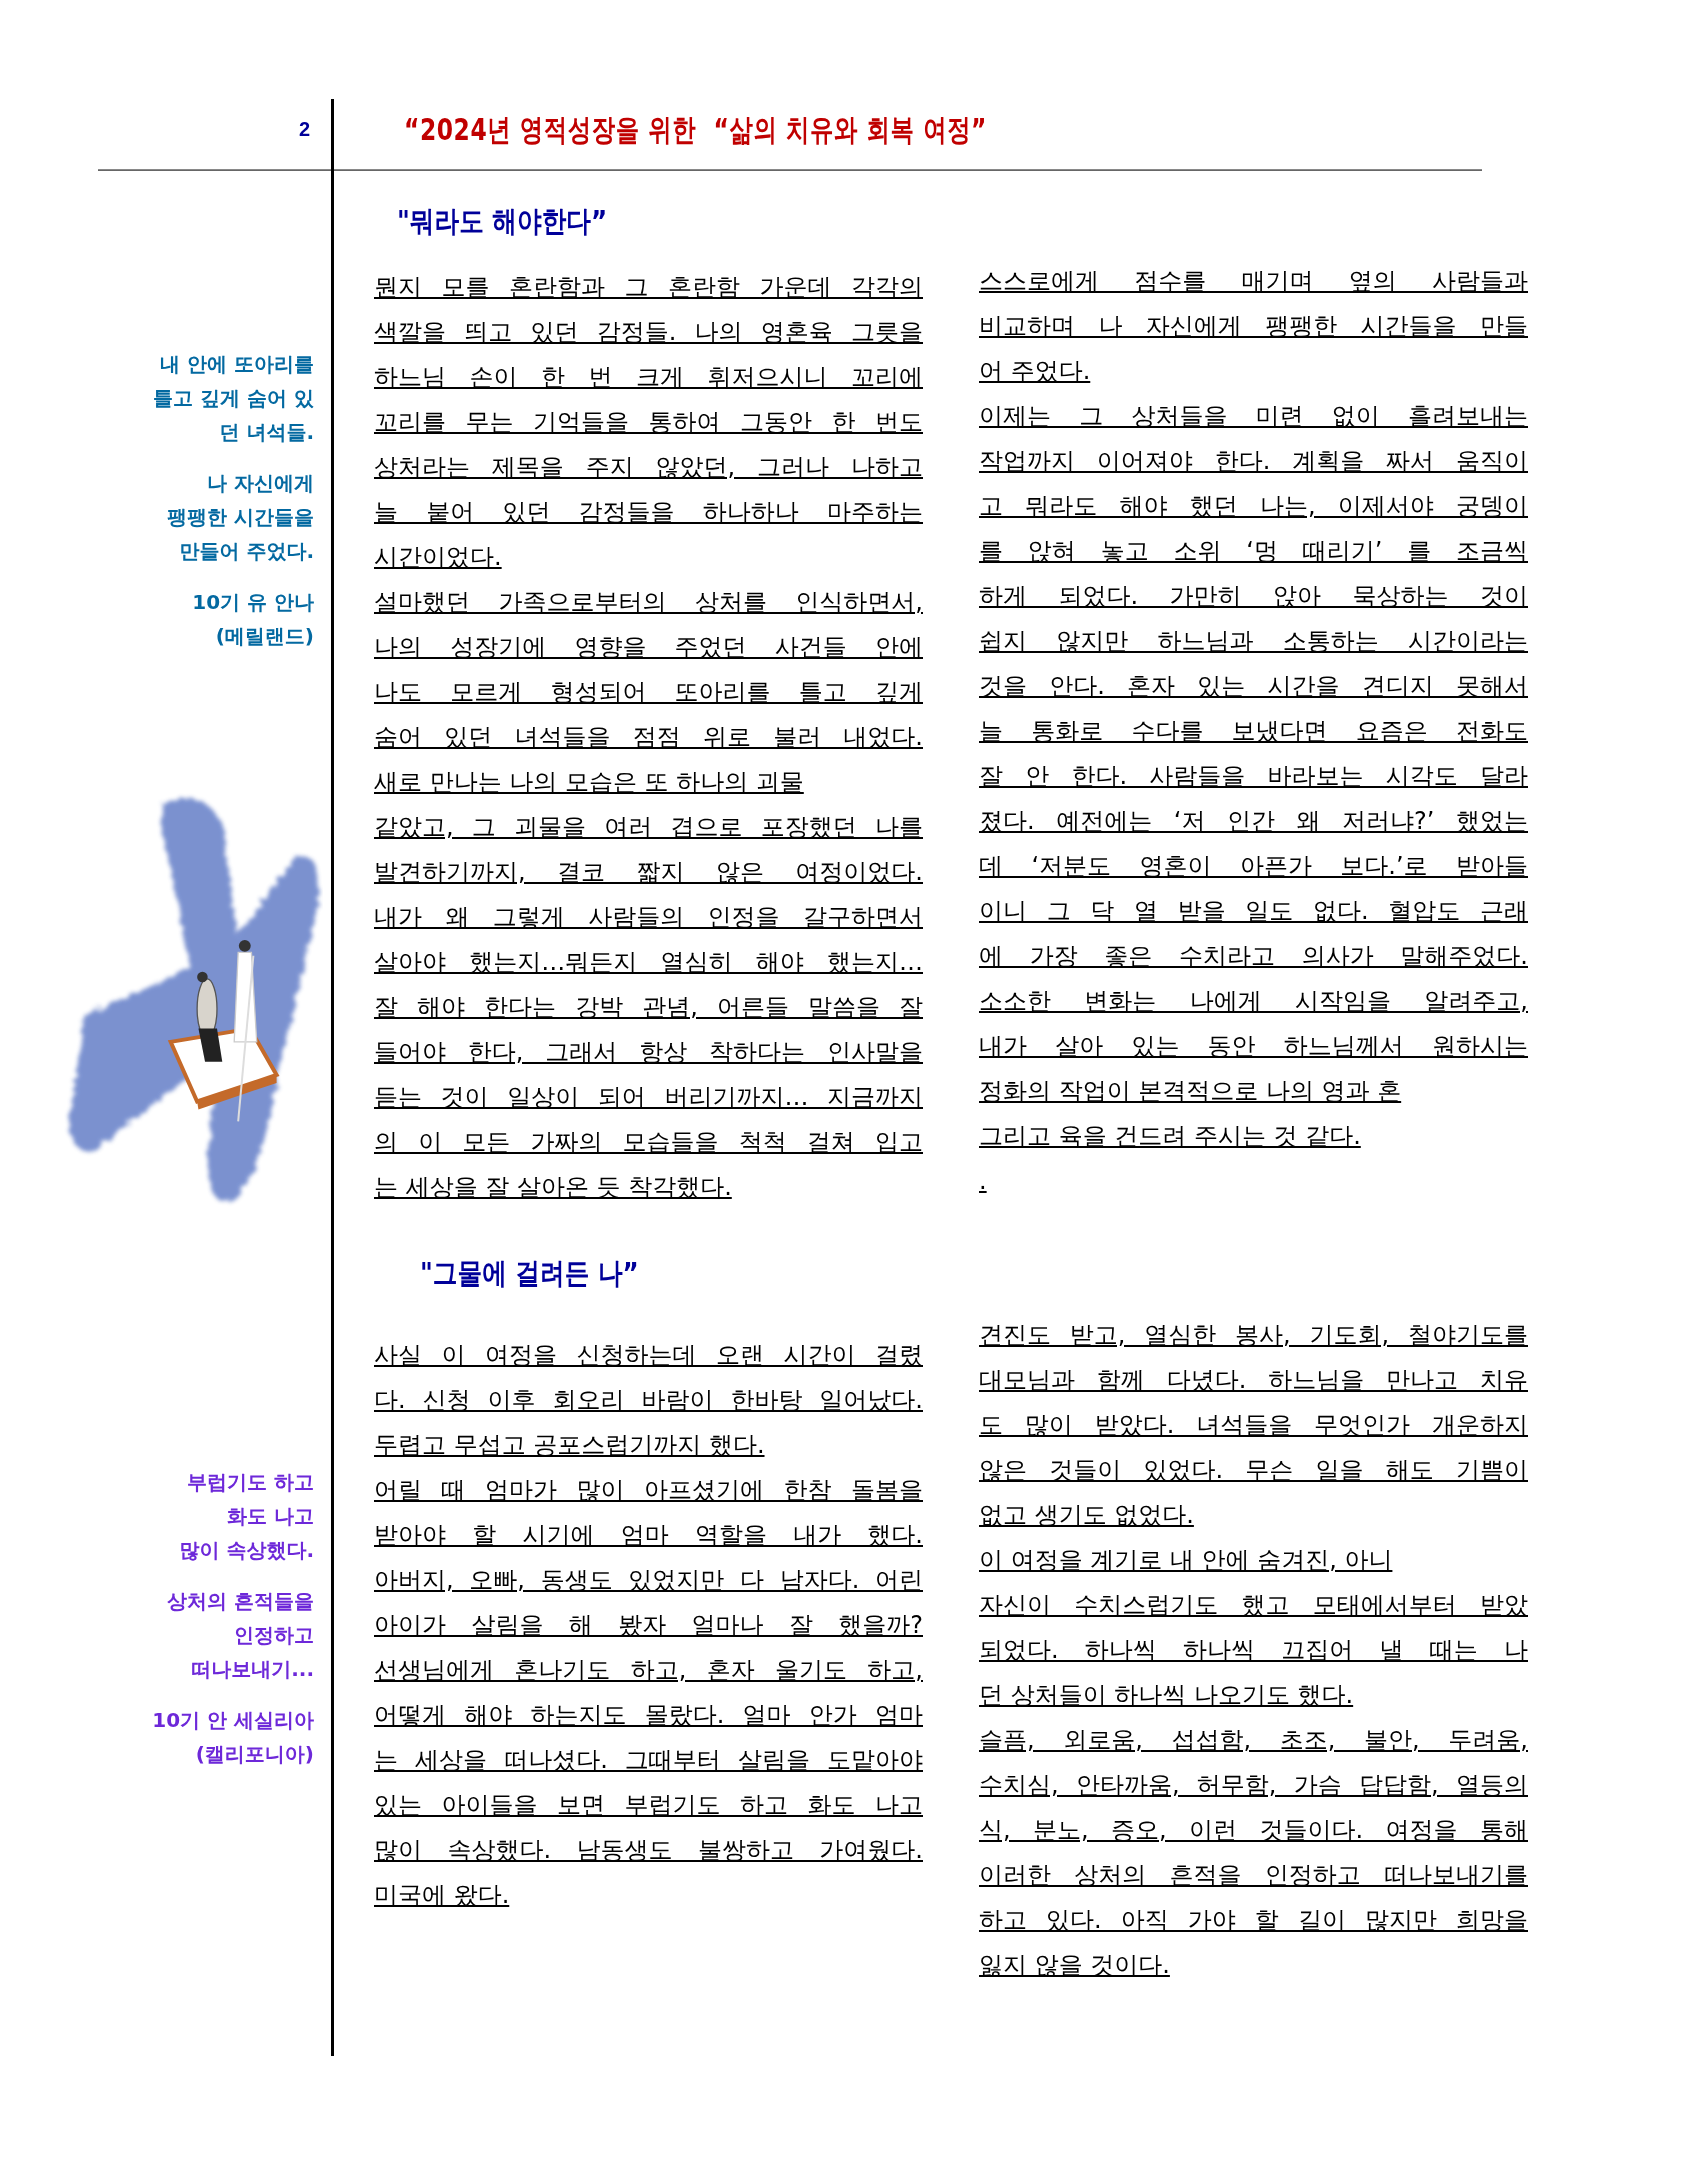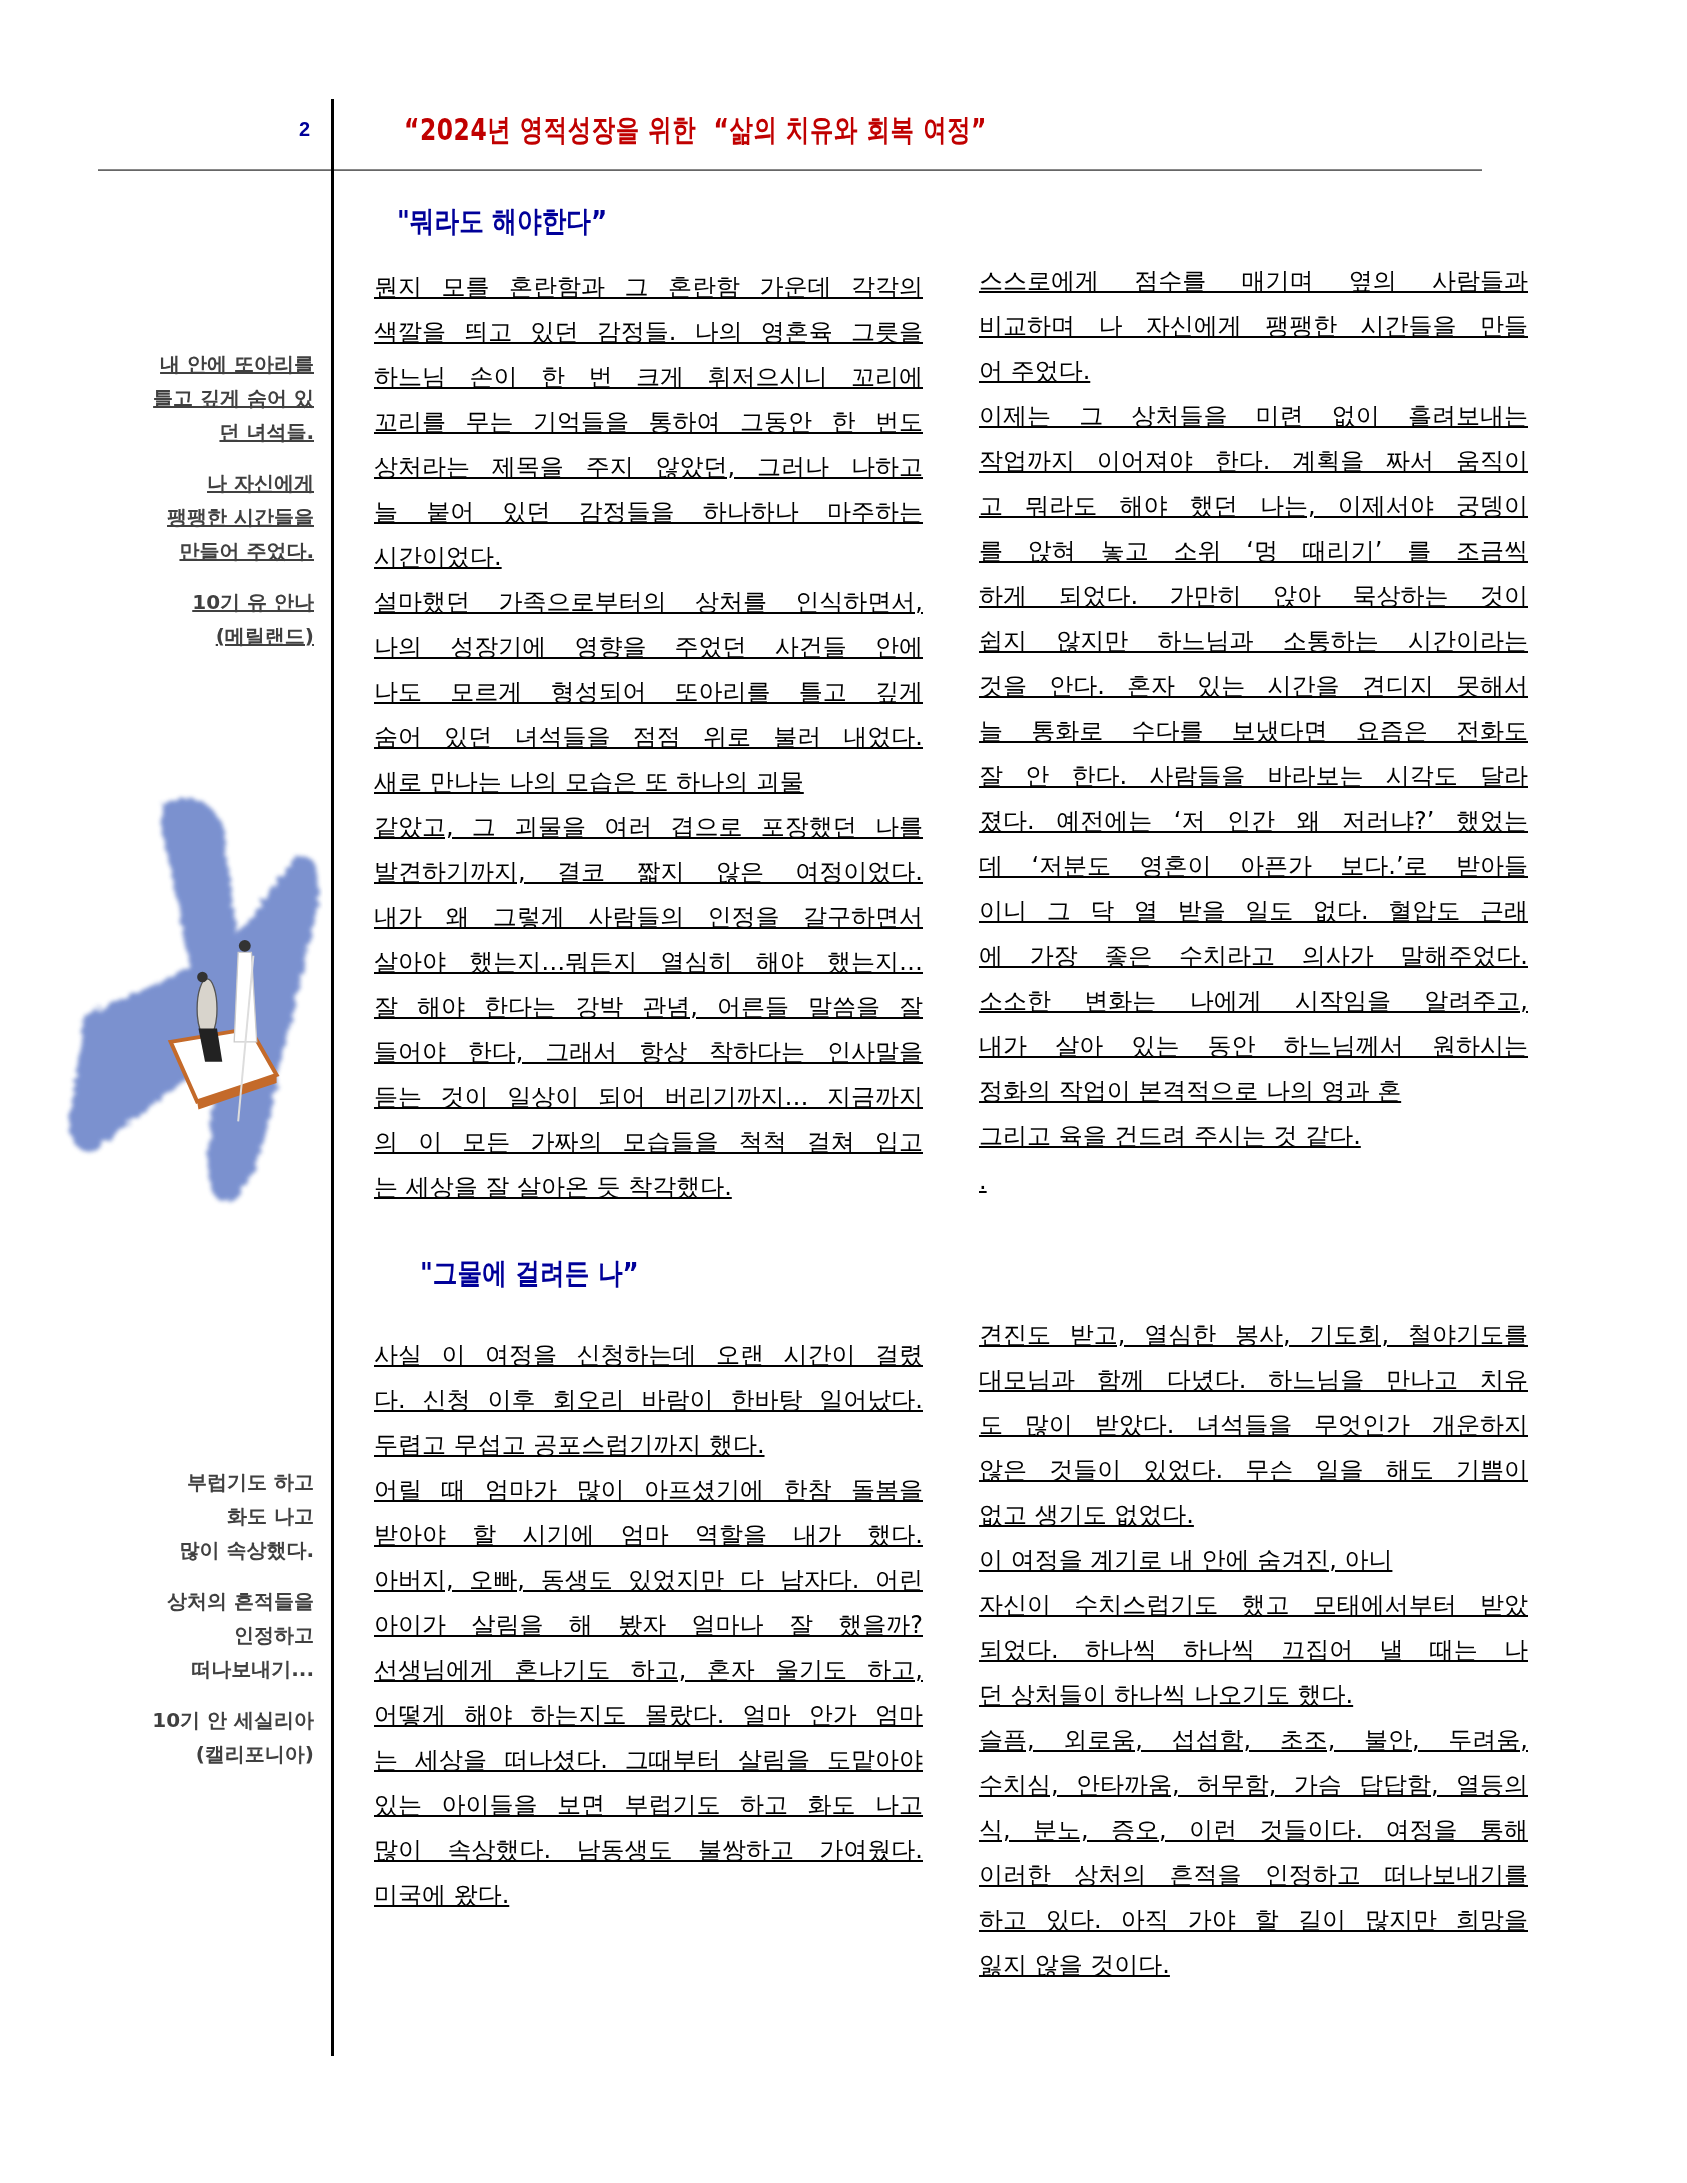--- a/index.html
+++ b/index.html
@@ -12,22 +12,22 @@
                   color: #c00000; letter-spacing: 0.7px; white-space: pre; transform: scaleX(0.78);
                   transform-origin: left top; font-family: "DejaVu Sans", sans-serif; }
 
   .rule-h { position: absolute; left: 98px; top: 169px; width: 1384px; height: 2px;
             background: linear-gradient(#9a9a9a, #555); }
   .rule-v { position: absolute; left: 331px; top: 99px; width: 3.3px; height: 1957px; background: #000; }
 
   .sidebar-quote { position: absolute; right: calc(1687px - 314px); width: 238px; text-align: right;
                    font-weight: bold; font-size: 20px; line-height: 34px; }
   .sidebar-quote p { margin: 0 0 17px 0; }
-  .olive { color: #404040; text-decoration: underline; }
-  .navy { color: #404040; }
+  .olive { color: #0369a1; }
+  .navy { color: #6d28d9; }
 
   .illustration { position: absolute; left: 58px; top: 777px; width: 265px; height: 437px; }
 
   .section-title { position: absolute; font-size: 29px; font-weight: bold; color: #000099;
                    white-space: pre; transform: scaleX(0.85); transform-origin: left top; }
 
   .col { position: absolute; width: 549px; font-size: 24px; line-height: 45px;
          text-align: justify; white-space: normal; text-decoration: underline; }
   .col .line { display: block; text-align: justify; text-align-last: justify; height: 45px;
                overflow: hidden; white-space: nowrap; }

